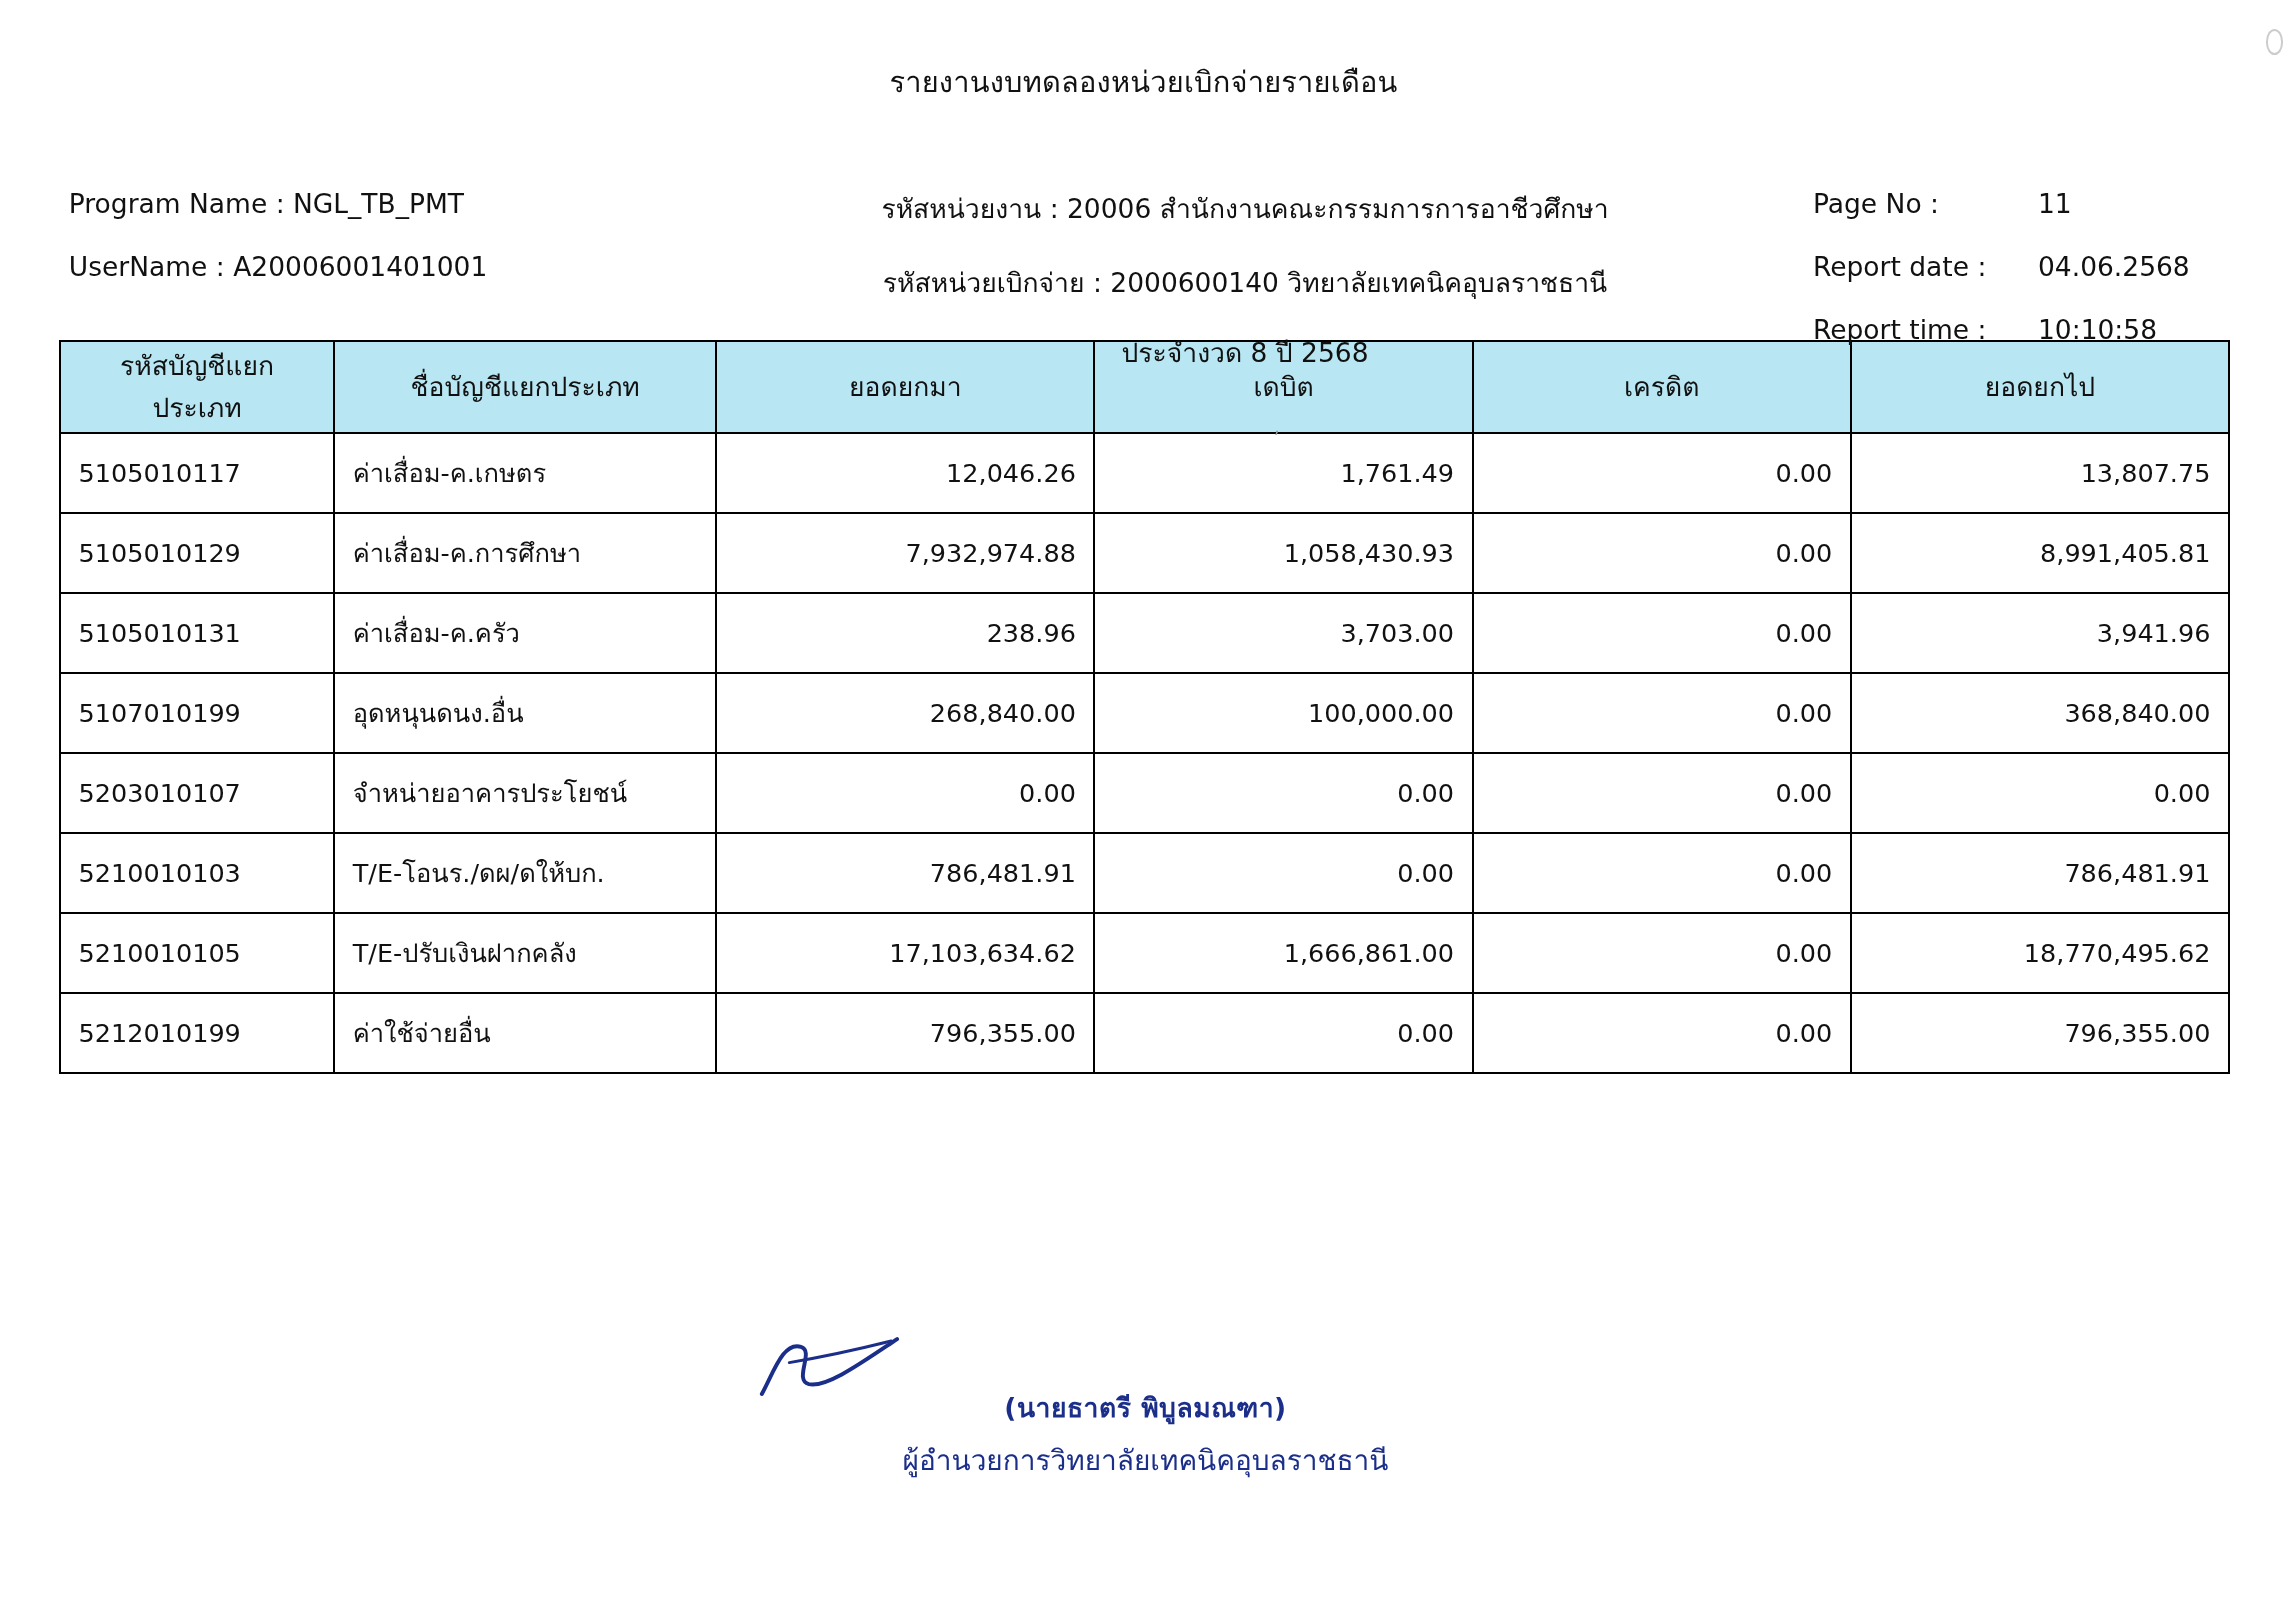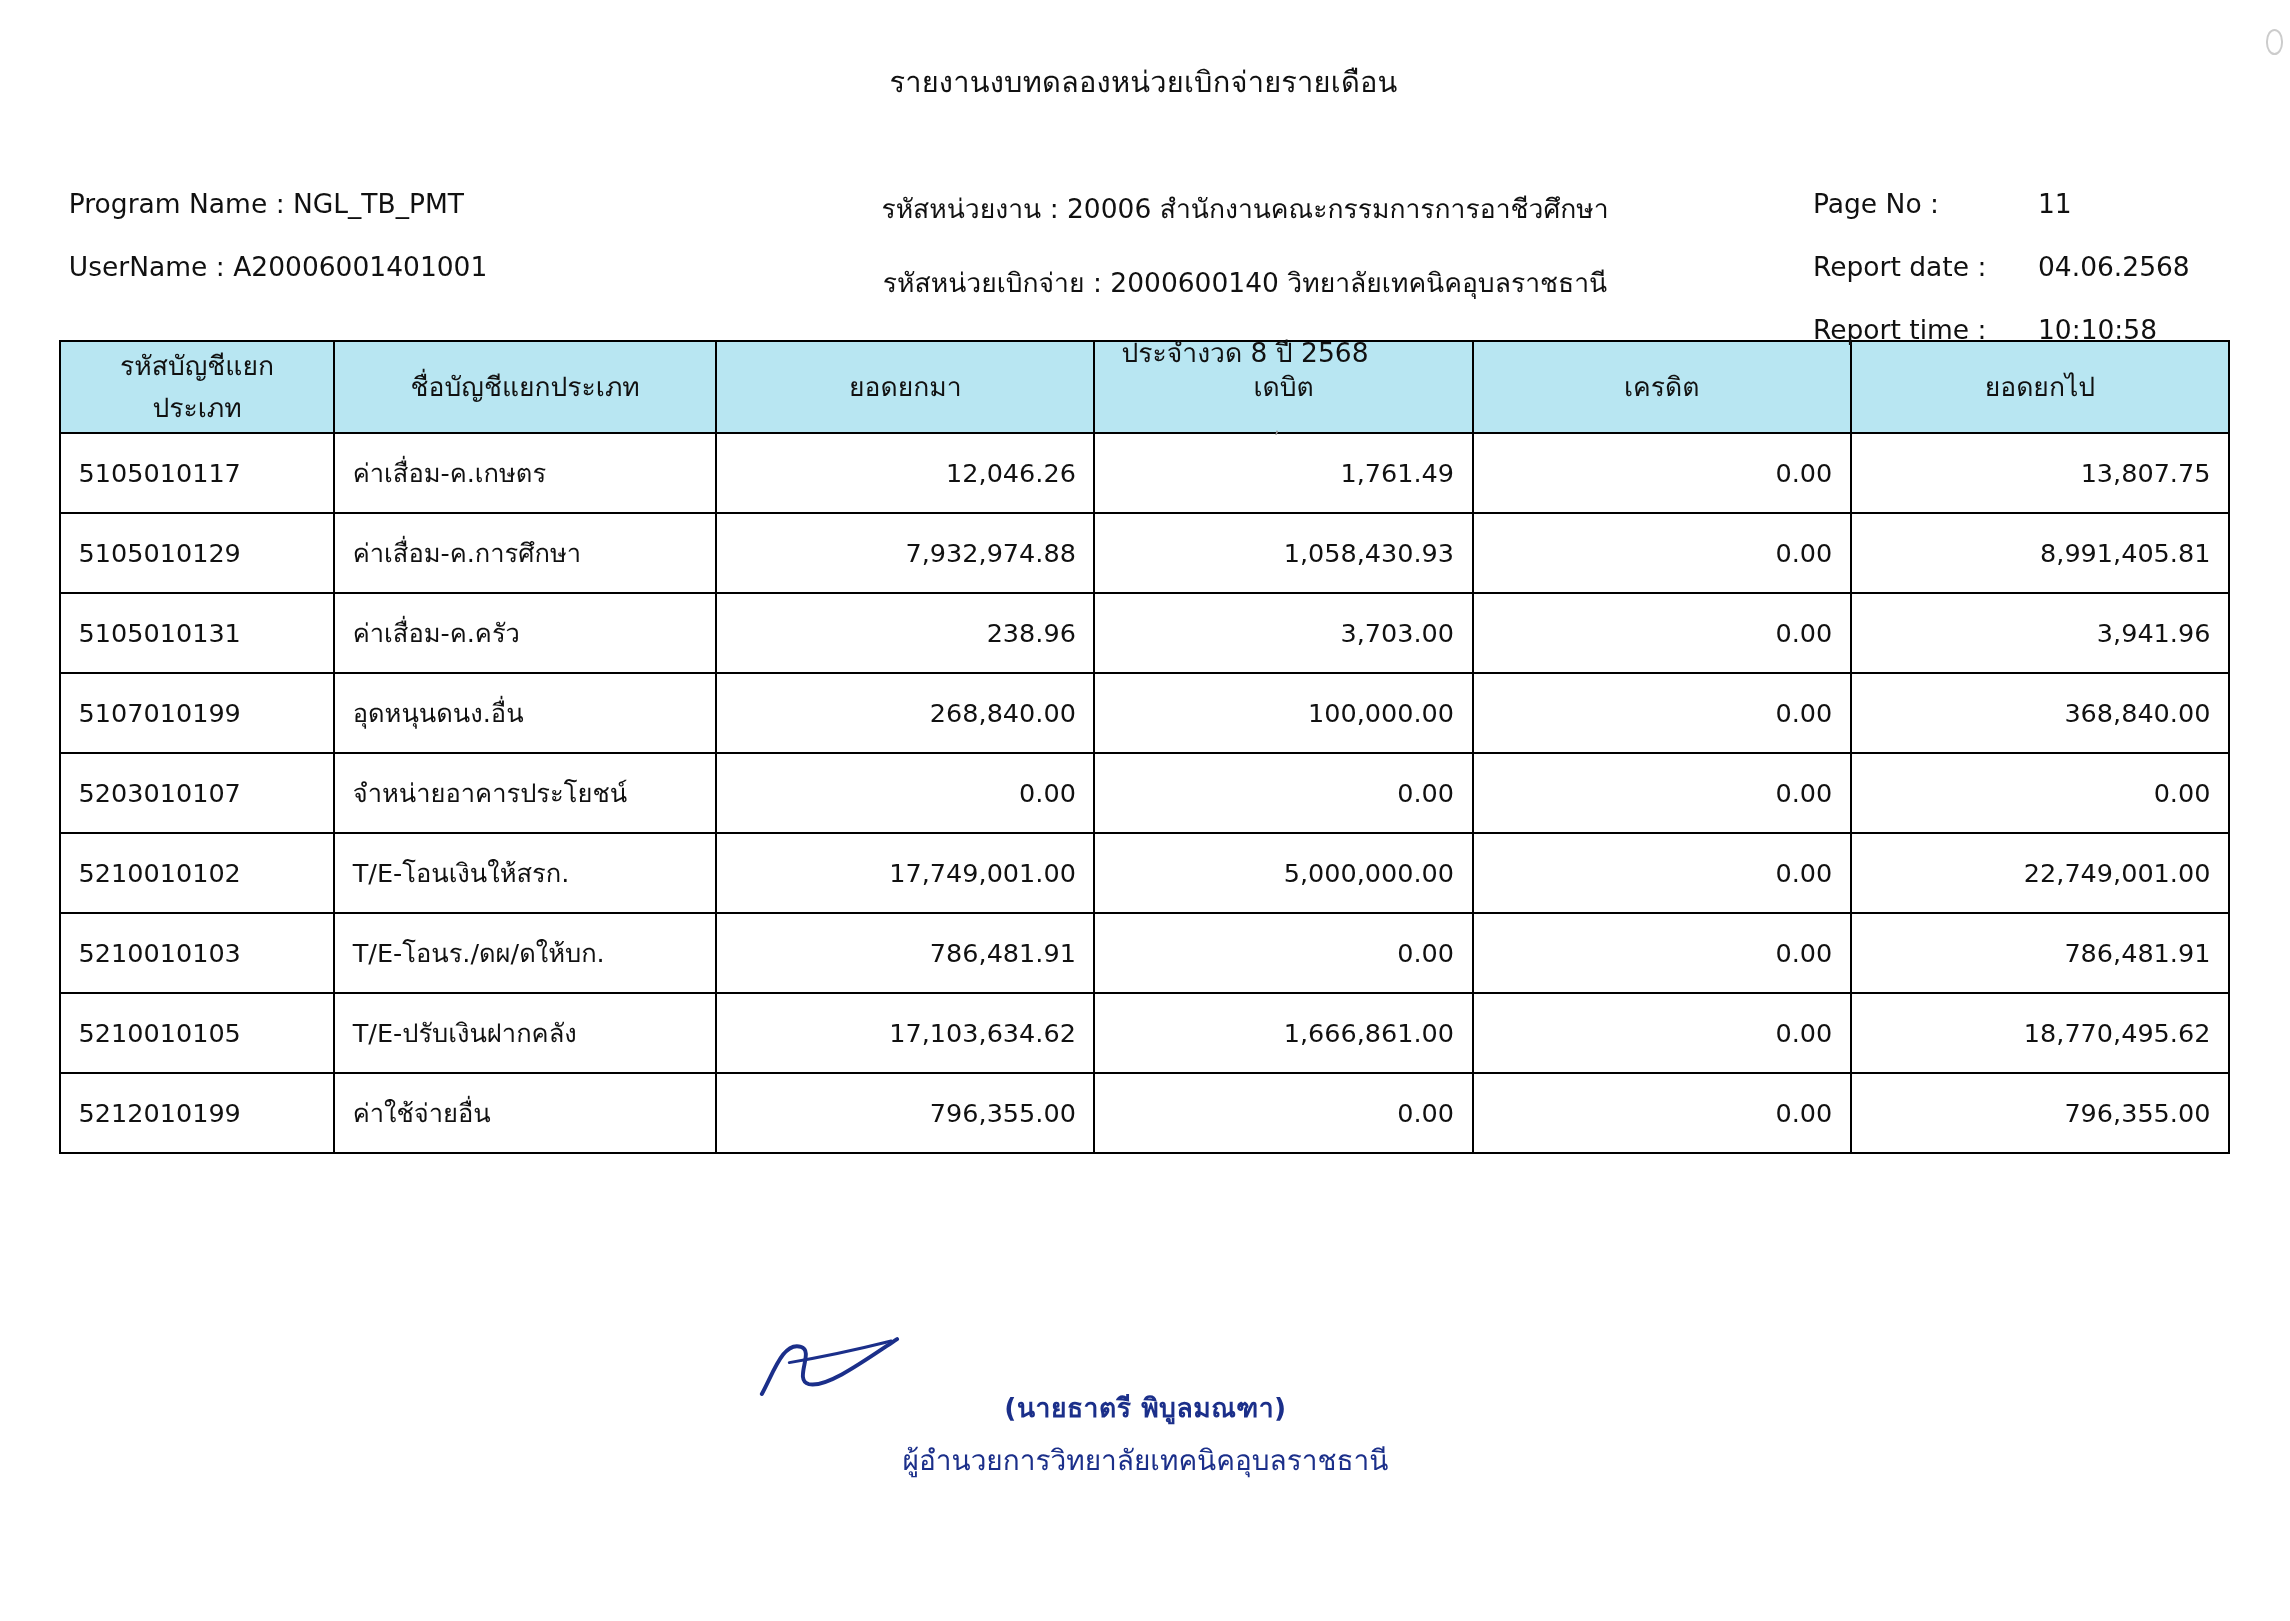--- a/index.html
+++ b/index.html
@@ -254,28 +254,20 @@
         </tr>
         <tr>
           <td class="code">5203010107</td>
           <td class="name">จำหน่ายอาคารประโยชน์</td>
           <td class="num">0.00</td>
           <td class="num">0.00</td>
           <td class="num">0.00</td>
           <td class="num">0.00</td>
         </tr>
         <tr>
-          <td class="code">5210010102</td>
-          <td class="name">T/E-โอนเงินให้สรก.</td>
-          <td class="num">17,749,001.00</td>
-          <td class="num">5,000,000.00</td>
-          <td class="num">0.00</td>
-          <td class="num">22,749,001.00</td>
-        </tr>
-        <tr>
           <td class="code">5210010103</td>
           <td class="name">T/E-โอนร./ดผ/ดให้บก.</td>
           <td class="num">786,481.91</td>
           <td class="num">0.00</td>
           <td class="num">0.00</td>
           <td class="num">786,481.91</td>
         </tr>
         <tr>
           <td class="code">5210010105</td>
           <td class="name">T/E-ปรับเงินฝากคลัง</td>

